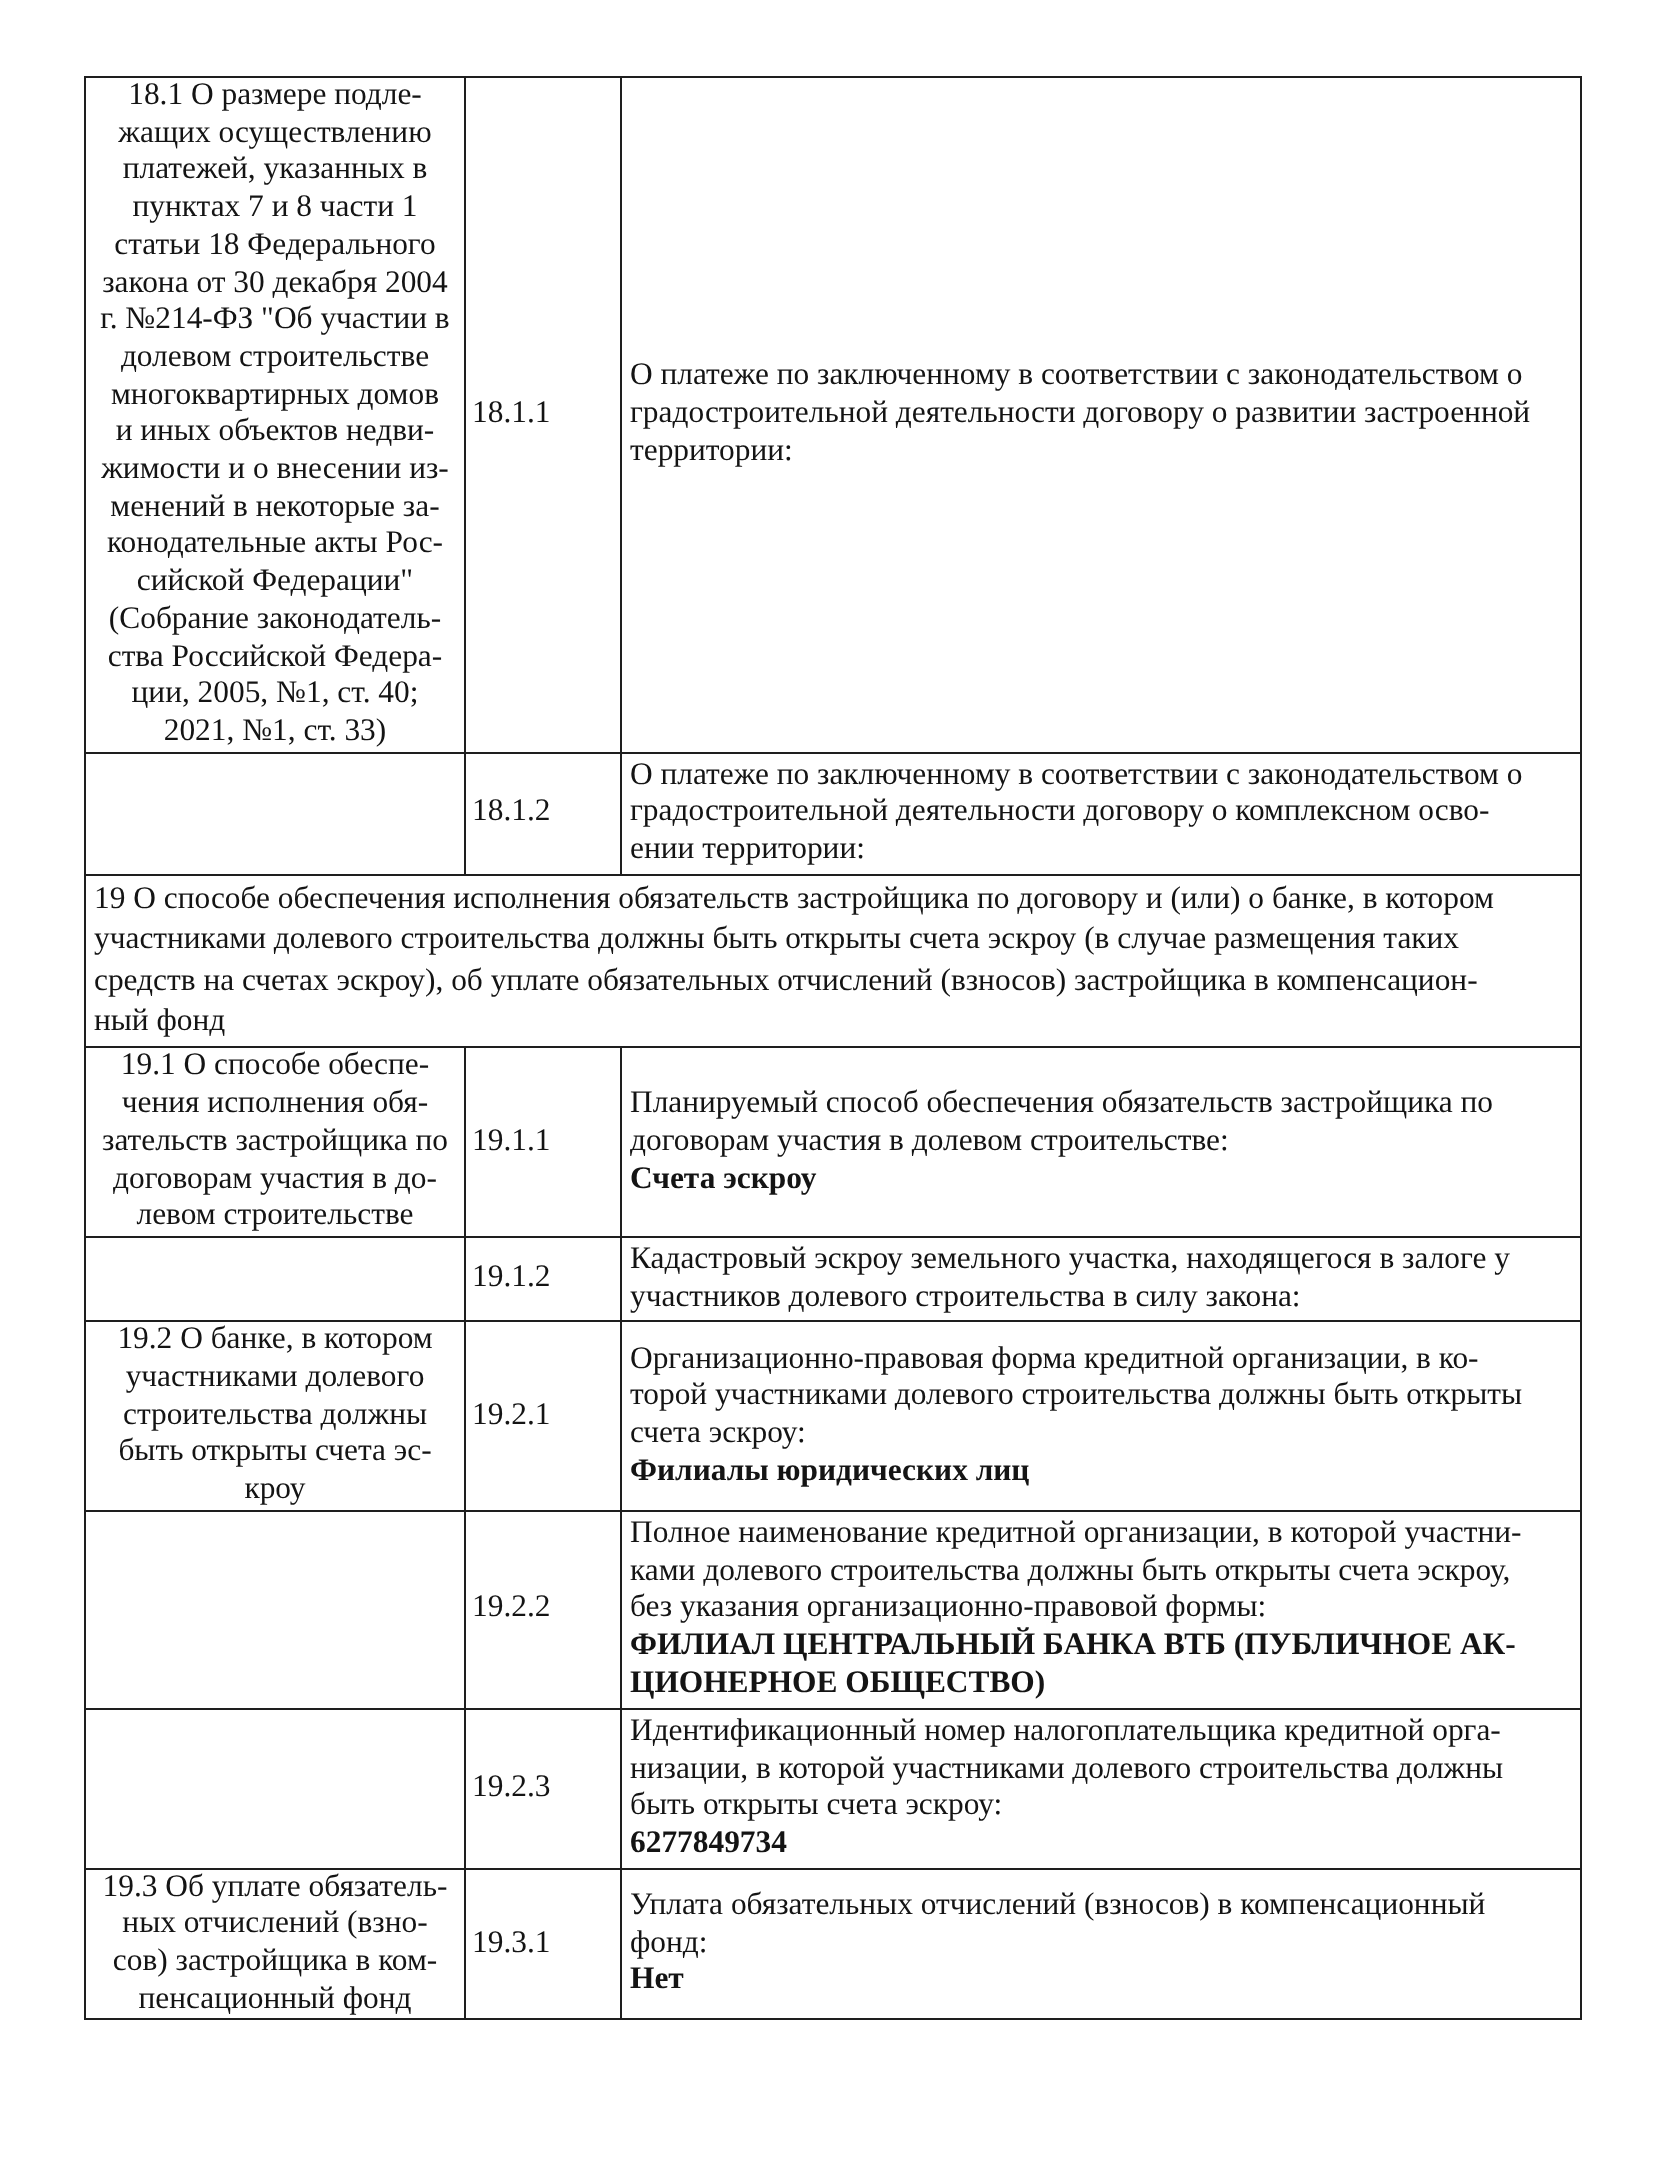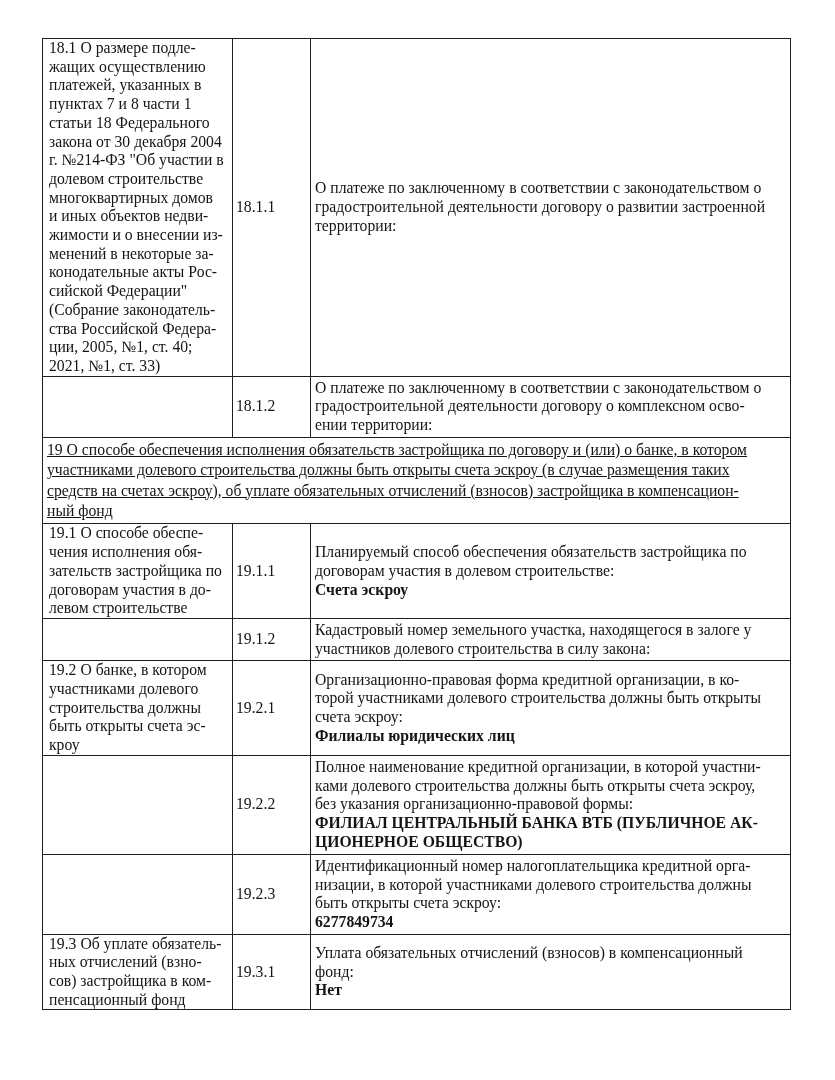--- a/index.html
+++ b/index.html
@@ -24,36 +24,36 @@
     font-size: 15.7px;
     line-height: 18.7px;
     vertical-align: middle;
     padding: 1px 4px;
   }
   .cell-text { white-space: pre-wrap; }
 
   td.left-col {
     vertical-align: top;
     padding: 0 6px;
+    text-align: center;
   }
   td.num-col {
     vertical-align: middle;
     padding: 1px 3px;
     margin-left: 46px;
   }
   td.content-col {
     vertical-align: middle;
     padding: 2px 4px;
     margin-top: 39px;
   }
   td.span-header {
     vertical-align: middle;
     padding: 2px 4px;
     line-height: 20.4px;
-    text-decoration: underline;
   }
   .content-value {
     font-weight: bold;
     white-space: pre-wrap;
   }
 </style>
 </head>
 <body>
 
 <table class="doc-table">
@@ -139,21 +139,21 @@
     </tr>
 
     <tr style="height:41px">
       <td class="left-col">
         <div class="cell-text"></div>
       </td>
       <td class="num-col">
         <div class="cell-text">19.1.2</div>
       </td>
       <td class="content-col">
-        <div class="cell-text">Кадастровый номер земельного участка, находящегося в залоге у
+        <div class="cell-text">Кадастровый эскроу земельного участка, находящегося в залоге у
 участников долевого строительства в силу закона:</div>
       </td>
     </tr>
 
     <tr style="height:93px">
       <td class="left-col">
         <div class="cell-text">19.2 О банке, в котором
 участниками долевого
 строительства должны
 быть открыты счета эс-

